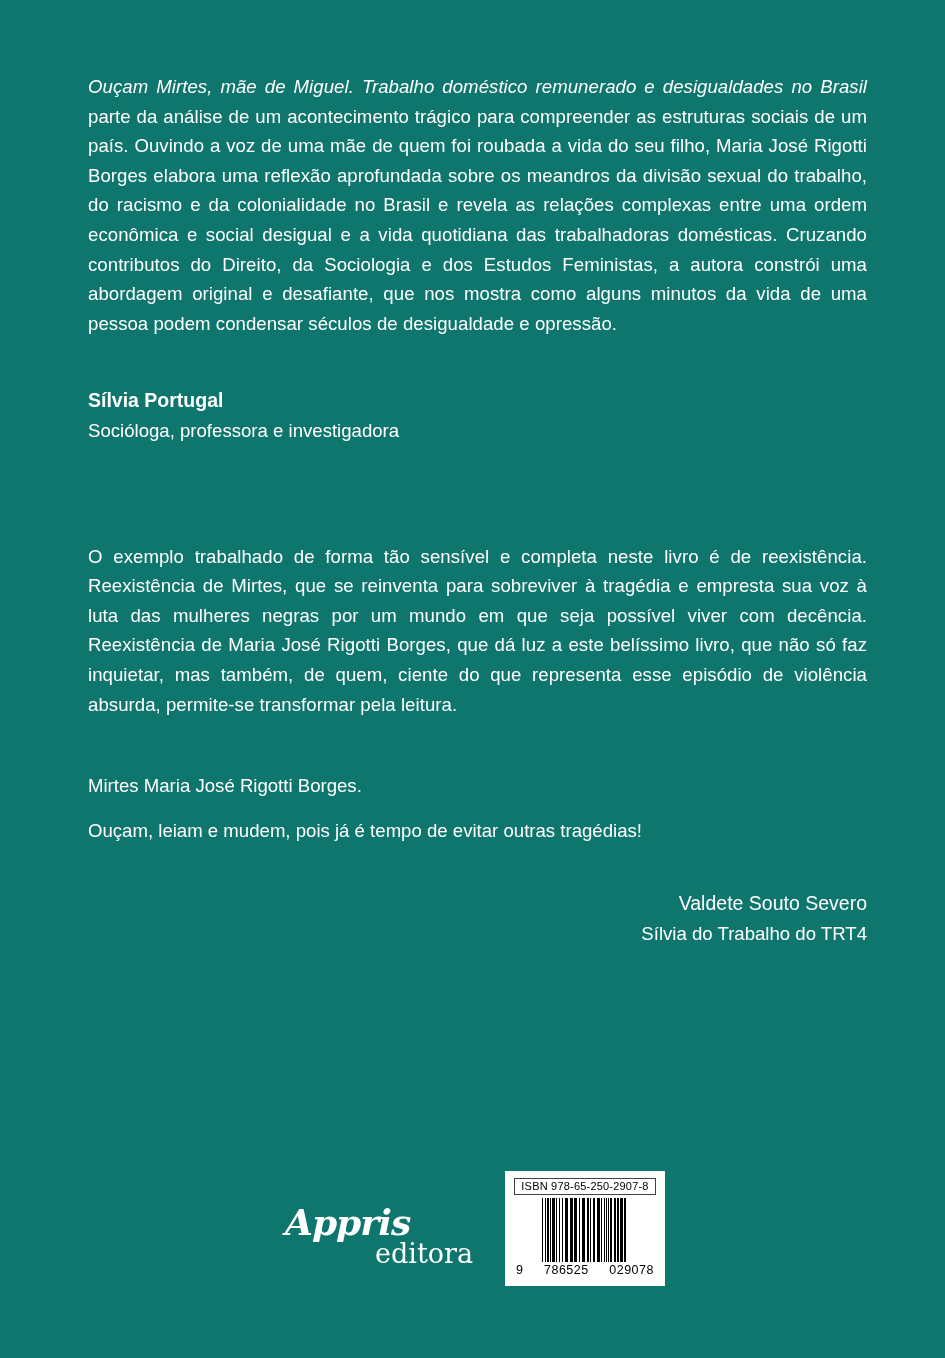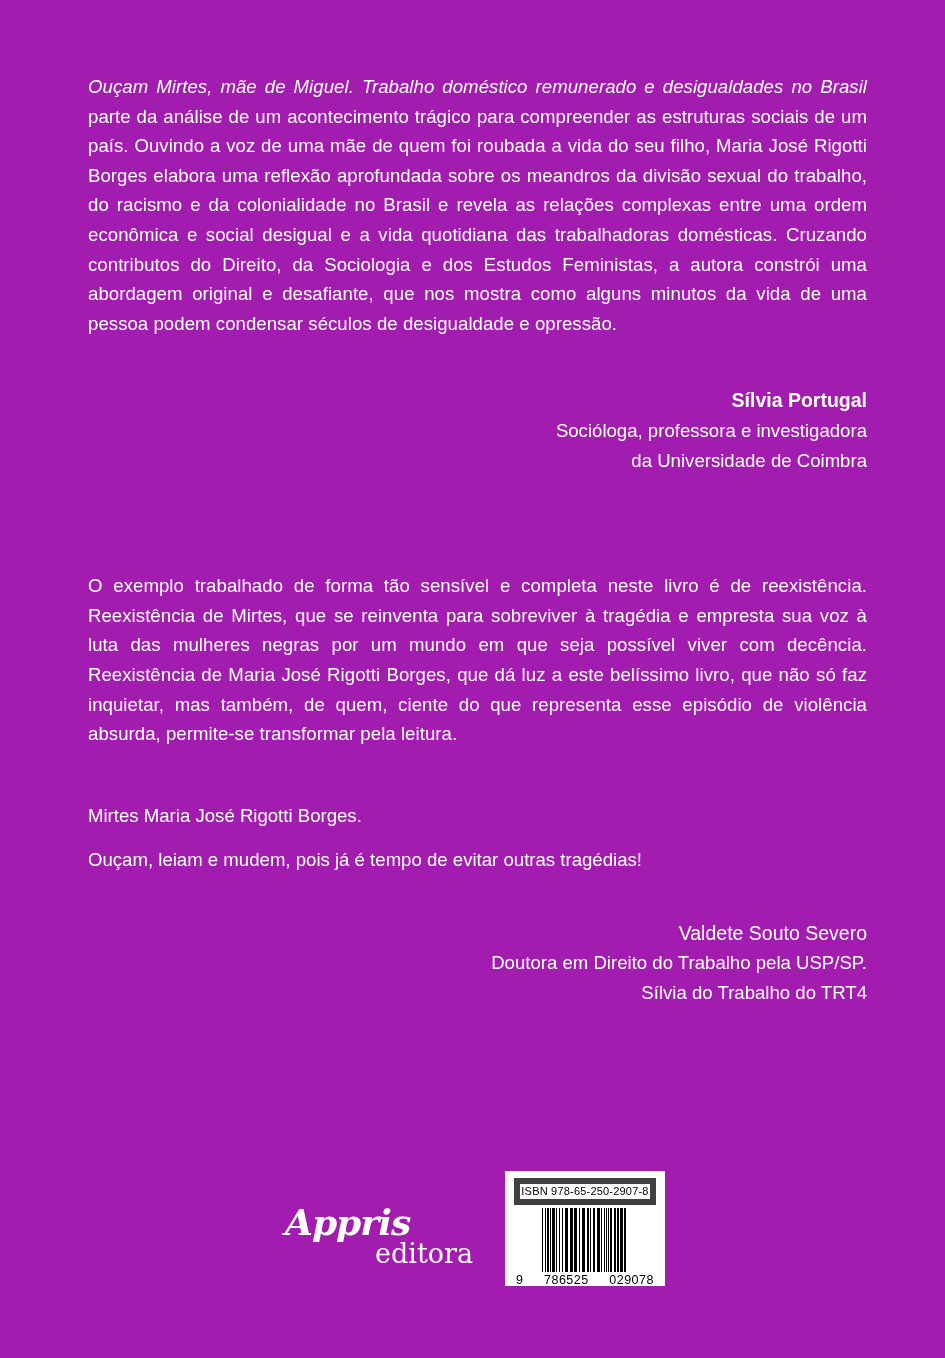--- a/index.html
+++ b/index.html
@@ -11,21 +11,21 @@
     height: 1358px;
     background: #1b4f9c;
     font-family: "Liberation Sans", sans-serif;
     color: #ffffff;
     overflow: hidden;
     position: relative;
   }
   .page {
     position: absolute;
     inset: 0;
-    background: #a21caf;
+    background: #0f766e;
   }
   .content {
     position: absolute;
     left: 88px;
     right: 78px;
     top: 72px;
   }
   p {
     margin: 0;
   }
@@ -33,21 +33,20 @@
     font-size: 18.6px;
     line-height: 29.6px;
     text-align: justify;
     text-justify: inter-word;
     letter-spacing: 0.05px;
   }
   .blurb .lead {
     font-style: italic;
   }
   .attribution {
-    text-align: right;
     margin-top: 48px;
     font-size: 18.6px;
     line-height: 29.6px;
   }
   .attribution .name {
     font-weight: bold;
     font-size: 19.5px;
   }
   .section-two {
     margin-top: 96px;
@@ -115,21 +114,21 @@
     background: #ffffff;
     border: 1px solid #ffffff;
     box-sizing: border-box;
     padding: 6px 8px 4px 8px;
   }
   .isbn-line {
     text-align: center;
     font-size: 11px;
     color: #000000;
     font-family: "Liberation Sans", sans-serif;
-    border: 6px solid #404040;
+    border: 1px solid #404040;
     padding: 1px 0 2px 0;
     margin-bottom: 3px;
     letter-spacing: 0.2px;
   }
   .bars {
     height: 64px;
     display: flex;
     align-items: stretch;
     gap: 0;
     justify-content: center;
@@ -155,34 +154,32 @@
 
 <div class="page">
 
   <div class="content">
 
     <p class="blurb"><span class="lead">Ouçam Mirtes, mãe de Miguel. Trabalho doméstico remunerado e desigualdades no Brasil</span><span> parte da análise de um acontecimento trágico para compreender as estruturas sociais de um país. Ouvindo a voz de uma mãe de quem foi roubada a vida do seu filho, Maria José Rigotti Borges elabora uma reflexão aprofundada sobre os meandros da divisão sexual do trabalho, do racismo e da colonialidade no Brasil e revela as relações complexas entre uma ordem econômica e social desigual e a vida quotidiana das trabalhadoras domésticas. Cruzando contributos do Direito, da Sociologia e dos Estudos Feministas, a autora constrói uma abordagem original e desafiante, que nos mostra como alguns minutos da vida de uma pessoa podem condensar séculos de desigualdade e opressão.</span></p>
 
     <div class="attribution">
       <div class="name">Sílvia Portugal</div>
       <div>Socióloga, professora e investigadora</div>
-      <div>da Universidade de Coimbra</div>
     </div>
 
     <div class="section-two">
       <p class="blurb">O exemplo trabalhado de forma tão sensível e completa neste livro é de reexistência. Reexistência de Mirtes, que se reinventa para sobreviver à tragédia e empresta sua voz à luta das mulheres negras por um mundo em que seja possível viver com decência. Reexistência de Maria José Rigotti Borges, que dá luz a este belíssimo livro, que não só faz inquietar, mas também, de quem, ciente do que representa esse episódio de violência absurda, permite-se transformar pela leitura.</p>
 
       <div class="short-lines">
         <p>Mirtes Maria José Rigotti Borges.</p>
         <p>Ouçam, leiam e mudem, pois já é tempo de evitar outras tragédias!</p>
       </div>
 
       <div class="attribution-two">
         <div class="name">Valdete Souto Severo</div>
-        <div>Doutora em Direito do Trabalho pela USP/SP.</div>
         <div>Sílvia do Trabalho do TRT4</div>
       </div>
     </div>
 
   </div>
 
   <div class="footer">
 
     <div class="logo">
       <div class="appris">Appris</div>

